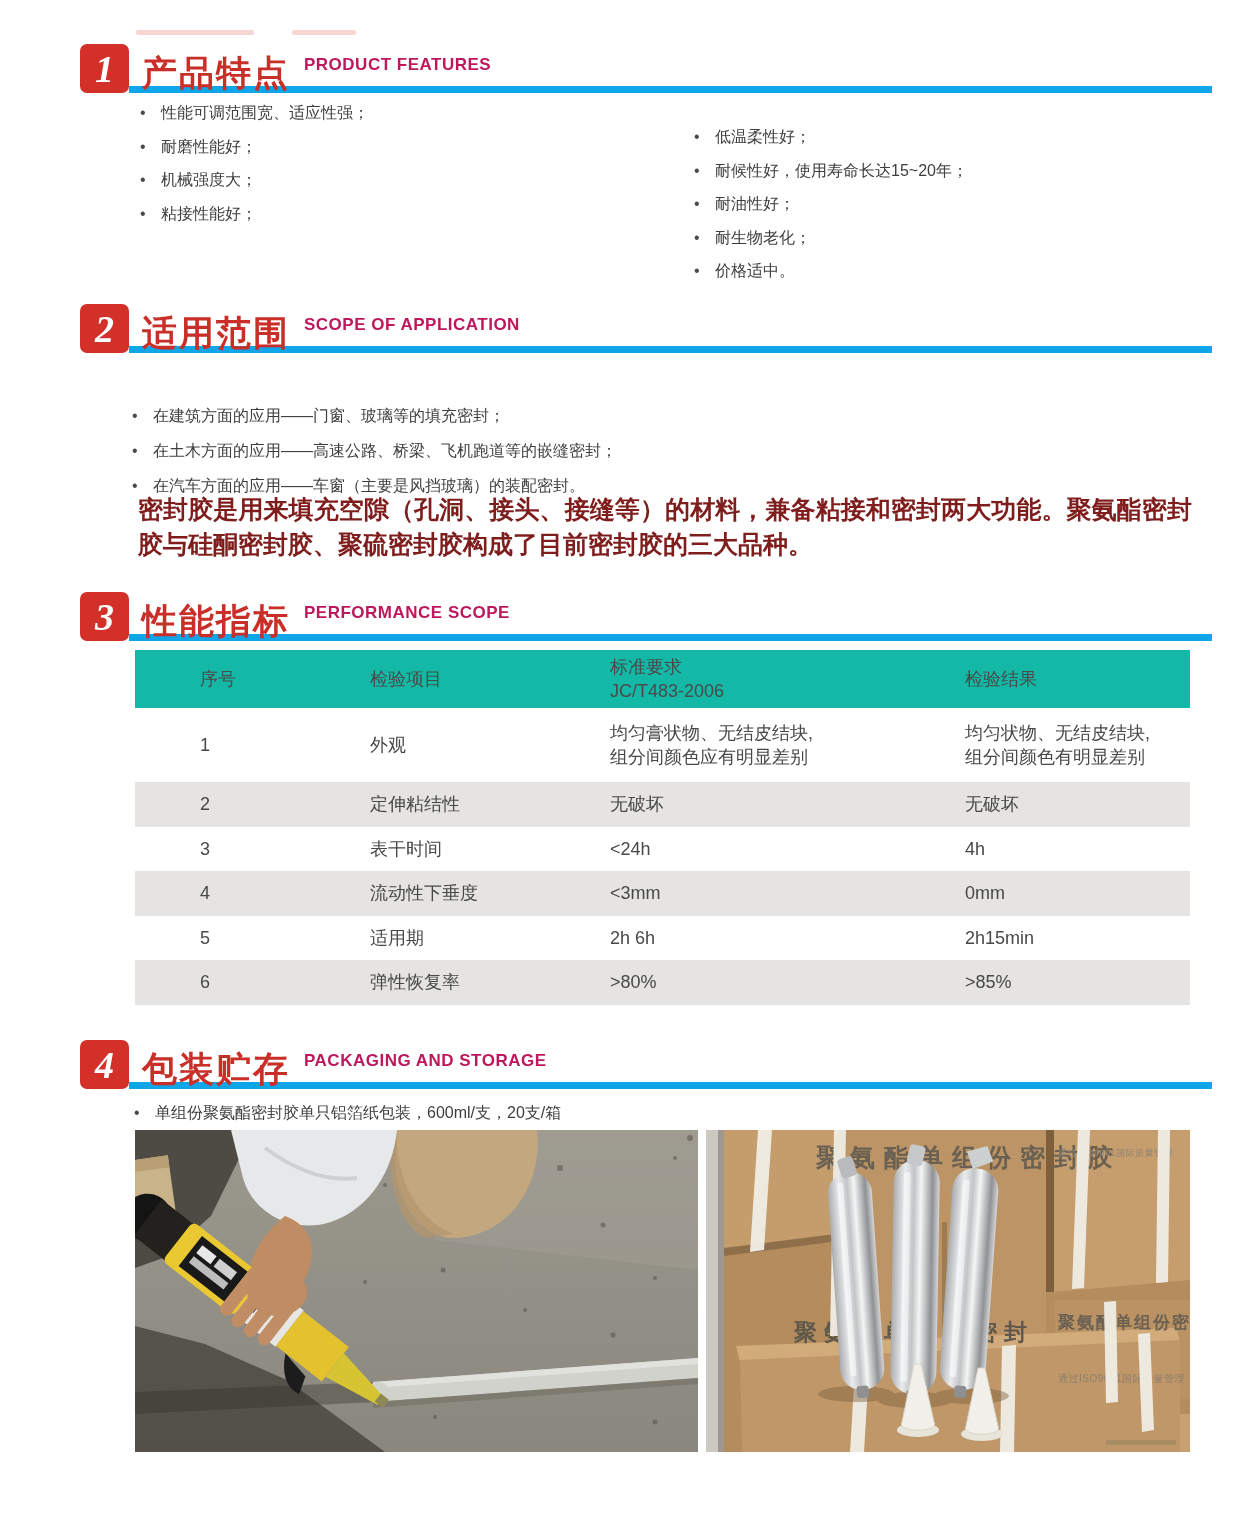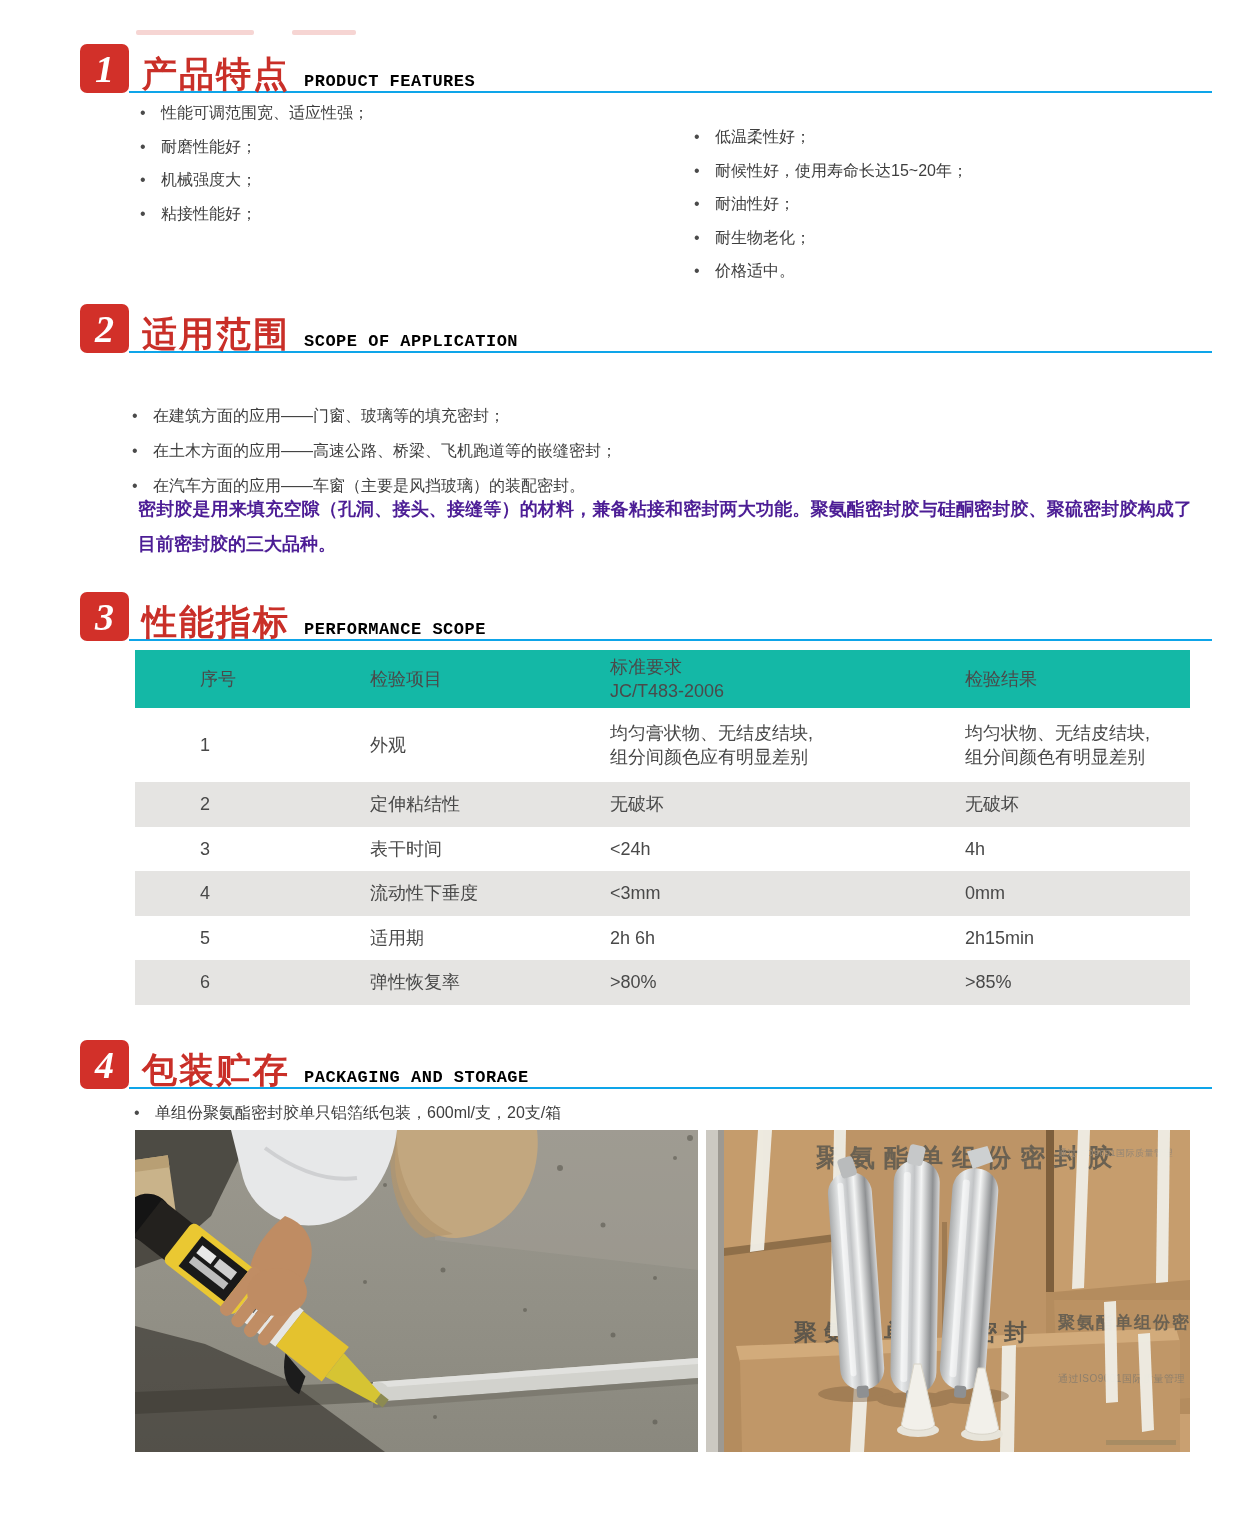--- a/index.html
+++ b/index.html
@@ -9,35 +9,35 @@
   
   .artifact{position:absolute;background:#e8918c;opacity:.38;height:5px;border-radius:2px;}
 
   
   .sec{position:absolute;left:80px;width:1132px;display:flex;align-items:flex-end;height:49px;}
   .num-box{width:49px;height:49px;background:#d23029;border-radius:7px;color:#fff;
            display:flex;align-items:center;justify-content:center;
            font-size:38px;font-weight:bold;font-style:italic;flex:0 0 auto;
            font-family:"Liberation Serif","DejaVu Serif",serif;}
   .sec-line{flex:1;align-self:stretch;display:flex;align-items:flex-end;
-            border-bottom:2px solid #0ea5e9;padding-left:13px;box-sizing:border-box;font-family:Liberation Mono, monospace;}
+            border-bottom:7px solid #0ea5e9;padding-left:13px;box-sizing:border-box;}
   .t-cn{font-size:35px;font-weight:900;color:#c92f28;line-height:.95;letter-spacing:2px;
         transform:translateY(3px);}
-  .t-en{font-size:17px;font-weight:700;color:#000000;margin-left:14px;padding-bottom:0;
+  .t-en{font-size:17px;font-weight:700;color:#be185d;margin-left:14px;padding-bottom:11px;
         letter-spacing:.5px;margin-top:23px;}
 
   
   ul.bullets{list-style:none;margin:0;padding:0;position:absolute;}
   .bullets li{position:relative;padding-left:23px;font-size:16px;color:#3e3e3e;line-height:33.5px;}
   .bullets li::before{content:"\2022";position:absolute;left:2px;top:0;color:#4a4a4a;font-size:16px;}
   #scope-list li{line-height:35px;}
 
   .scope-intro{position:absolute;left:138px;top:372px;font-size:19.5px;font-weight:bold;color:#212121;}
-  .scope-note{position:absolute;left:138px;top:492px;width:1054px;font-size:18px;font-weight:bold;
-              color:#4c1d95;line-height:35px;text-align:justify;}
+  .scope-note{position:absolute;left:138px;top:492px;width:1054px;font-size:25px;font-weight:bold;
+              color:#7f1d1d;line-height:35px;text-align:justify;}
 
   
   .ptable{position:absolute;left:135px;top:650px;width:1055px;font-size:18px;color:#484848;}
   .trow{display:grid;grid-template-columns:170px 240px 355px 290px;align-items:center;}
   .trow>div{padding-left:65px;white-space:pre-line;line-height:1.35;}
   .thead{height:58px;background:#14b8a6;color:#4a4a4a;}
   .r-tall{height:74px;background:#ffffff;}
   .r{height:44.5px;}
   .gray{background:#e5e4e2;}
 

